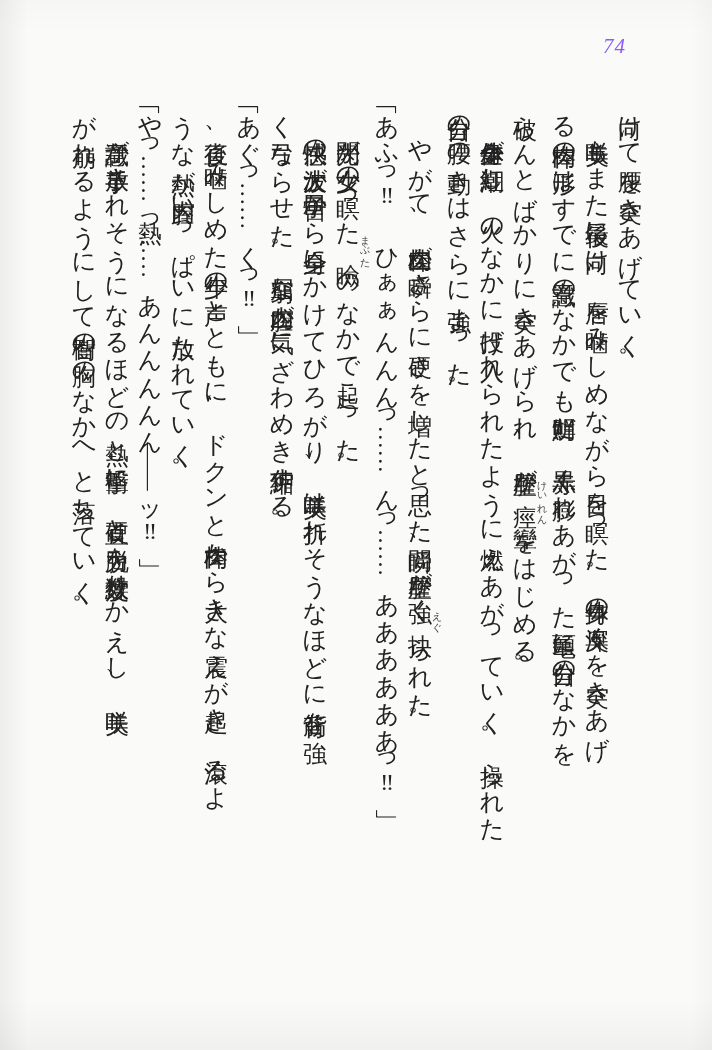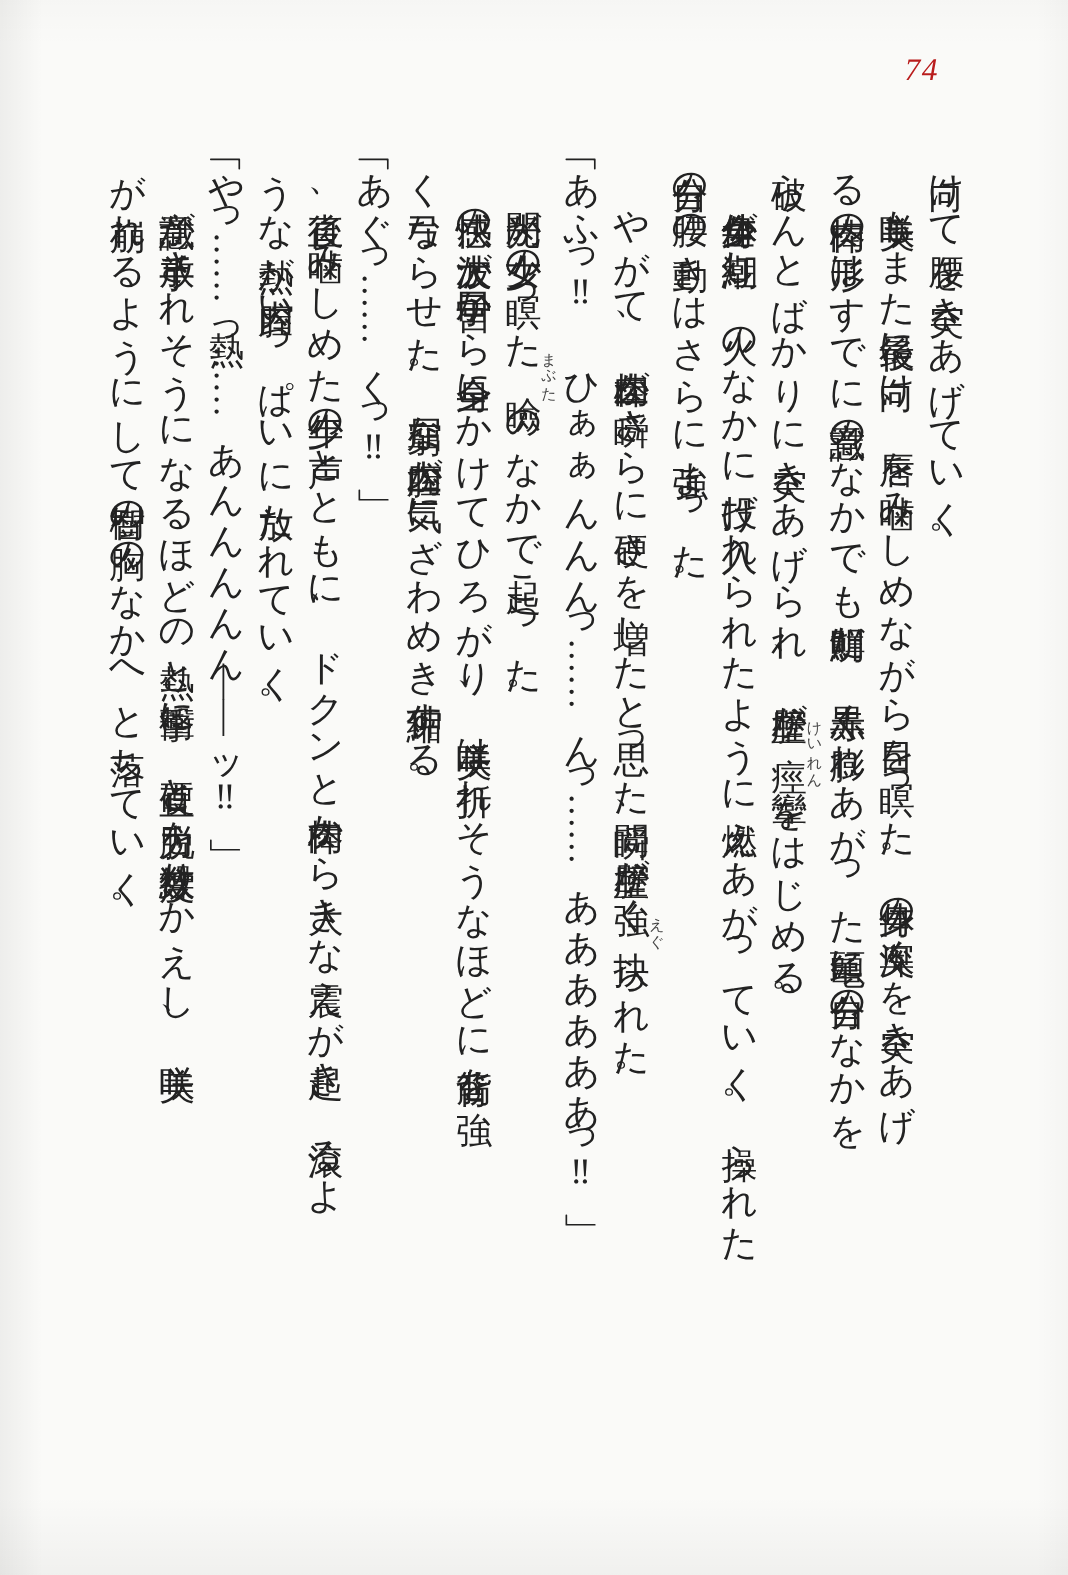--- a/index.html
+++ b/index.html
@@ -21,21 +21,21 @@
       linear-gradient(0deg,   rgba(0,0,0,0.04), rgba(0,0,0,0) 5%),
       linear-gradient(270deg, rgba(0,0,0,0.025), rgba(0,0,0,0) 3%),
       linear-gradient(180deg, rgba(0,0,0,0.015), rgba(0,0,0,0) 3%);
   }
   .page-number {
     position: absolute;
     top: 34px;
     right: 86px;
     font-size: 21px;
     font-style: italic;
-    color: #b91c1c;
+    color: #8b5cf6;
     letter-spacing: 1px;
   }
   .text-columns {
     position: absolute;
     top: 99px;
     right: 66px;
     height: 914px;
     writing-mode: vertical-rl;
     text-orientation: mixed;
     font-size: 24px;

